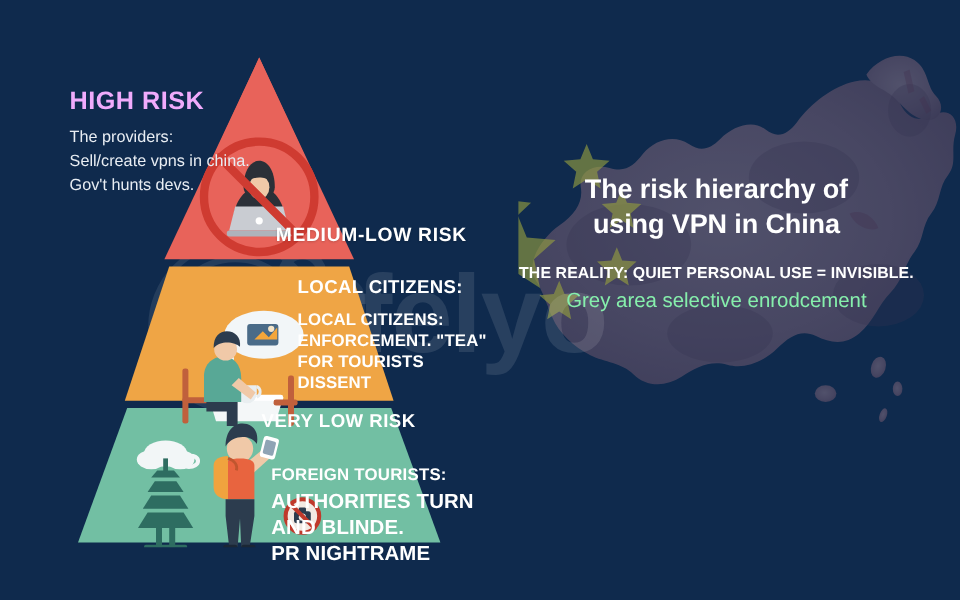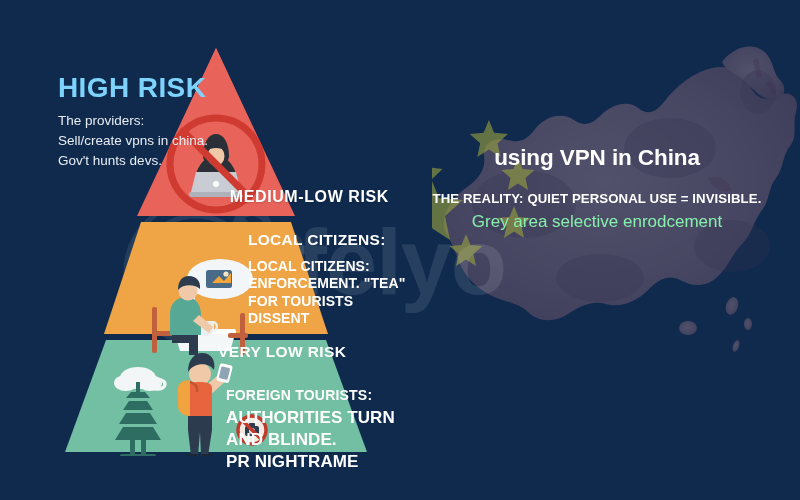--- a/index.html
+++ b/index.html
@@ -77,22 +77,22 @@
   }
 
   
   .left-copy {
     position: absolute;
     left: 58px;
     top: 74px;
     width: 215px;
   }
   .high-risk-title {
-    color: #7dd3fc;
-    font-size: 28px;
+    color: #f0abfc;
+    font-size: 21px;
     font-weight: bold;
     letter-spacing: .4px;
     margin: 0 0 9px 0;
     line-height: 1;
   }
   .high-risk-body {
     color: #e8edf3;
     font-size: 13.5px;
     line-height: 1.48;
     margin: 0;
@@ -427,19 +427,20 @@
     <div class="bb-title">VERY LOW RISK</div>
     <div class="bb-head">FOREIGN TOURISTS:</div>
     <div class="bb-body">
       <div>AUTHORITIES TURN AND BLINDE.</div>
       <div>PR NIGHTRAME</div>
     </div>
   </div>
 
   <div class="right-copy">
     <div class="rc-title">
+      <div>The risk hierarchy of</div>
       <div>using VPN in China</div>
     </div>
     <div class="rc-reality">THE REALITY: QUIET PERSONAL USE = INVISIBLE.</div>
     <div class="rc-sub">Grey area selective enrodcement</div>
   </div>
 
 </div>
 
 </body></html>

